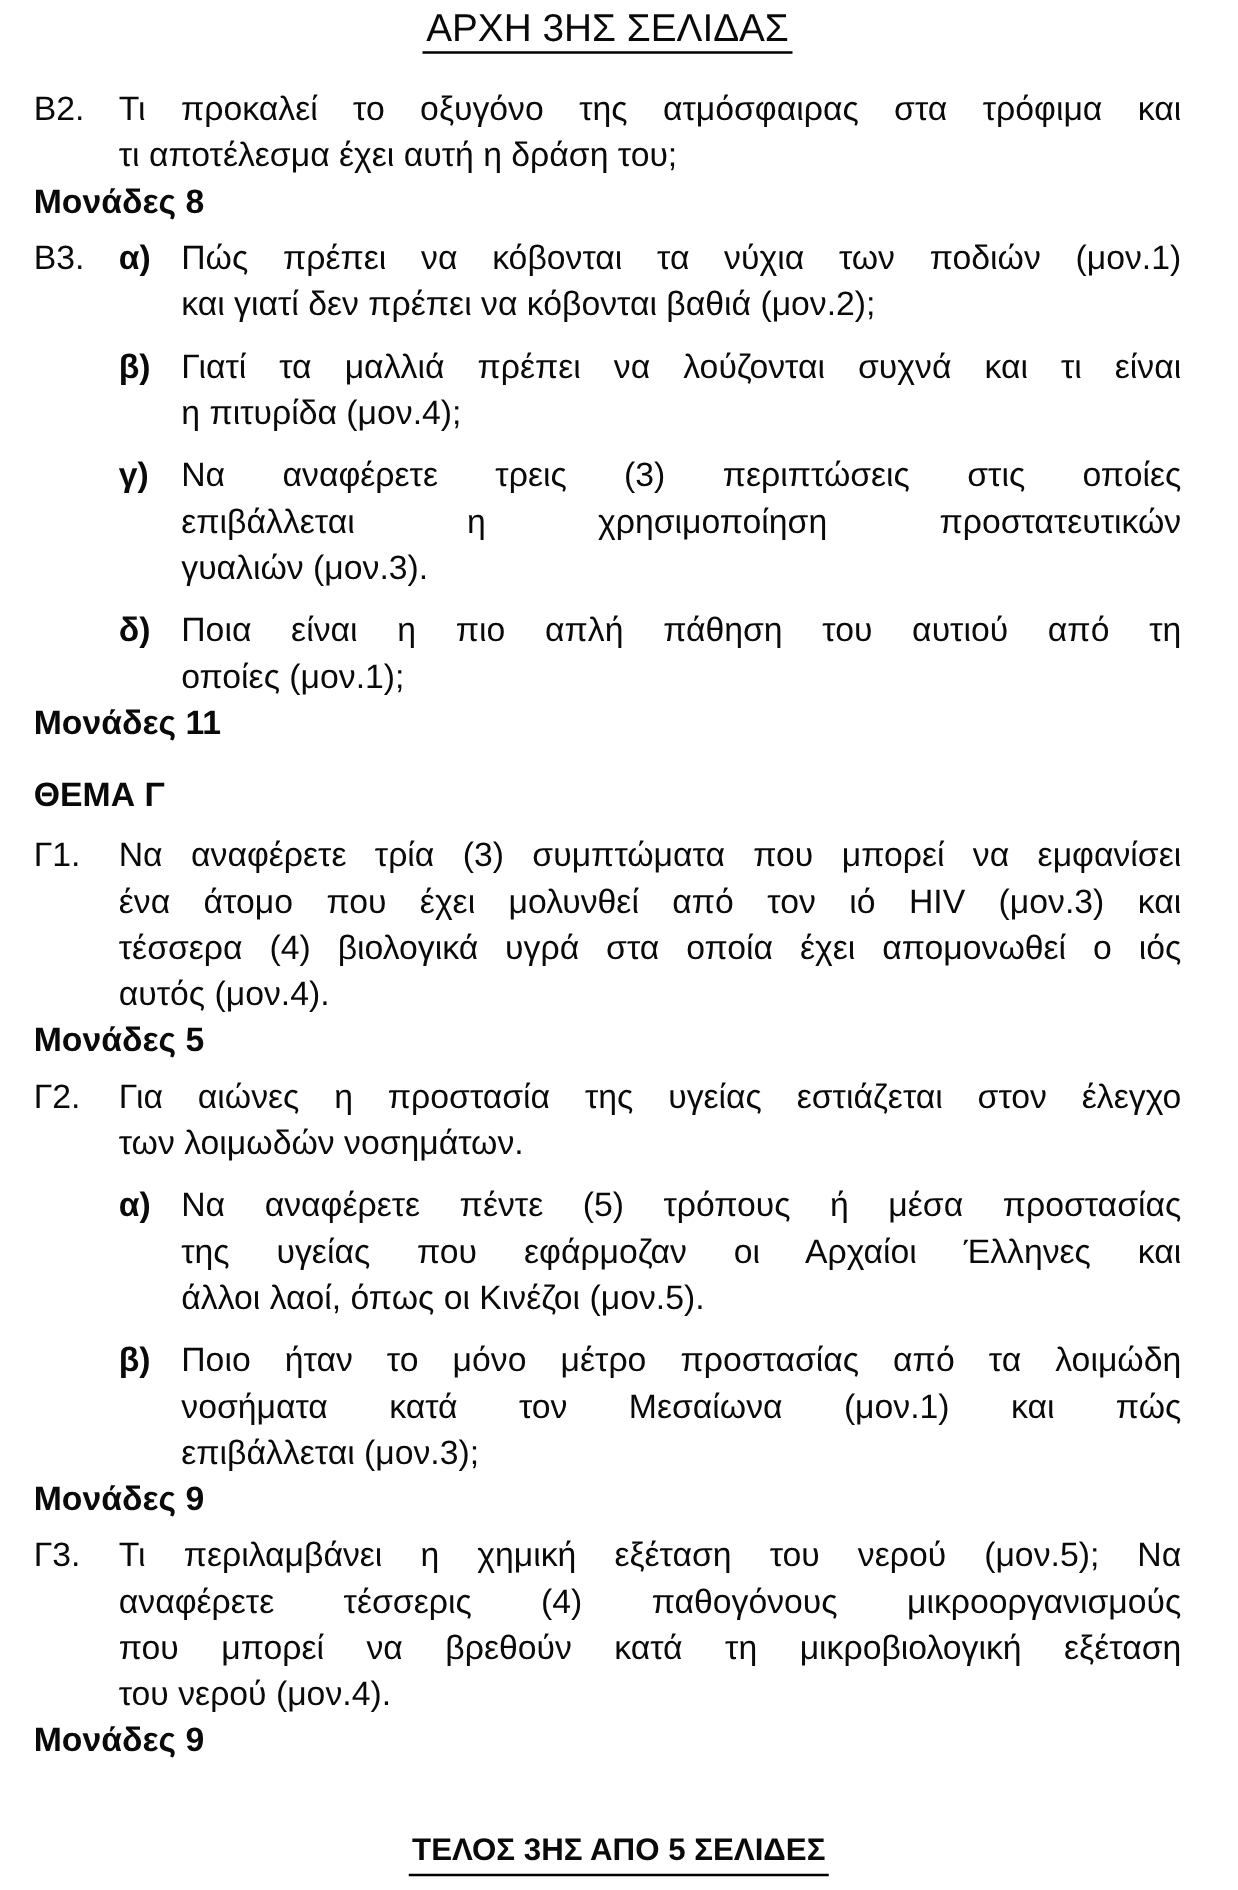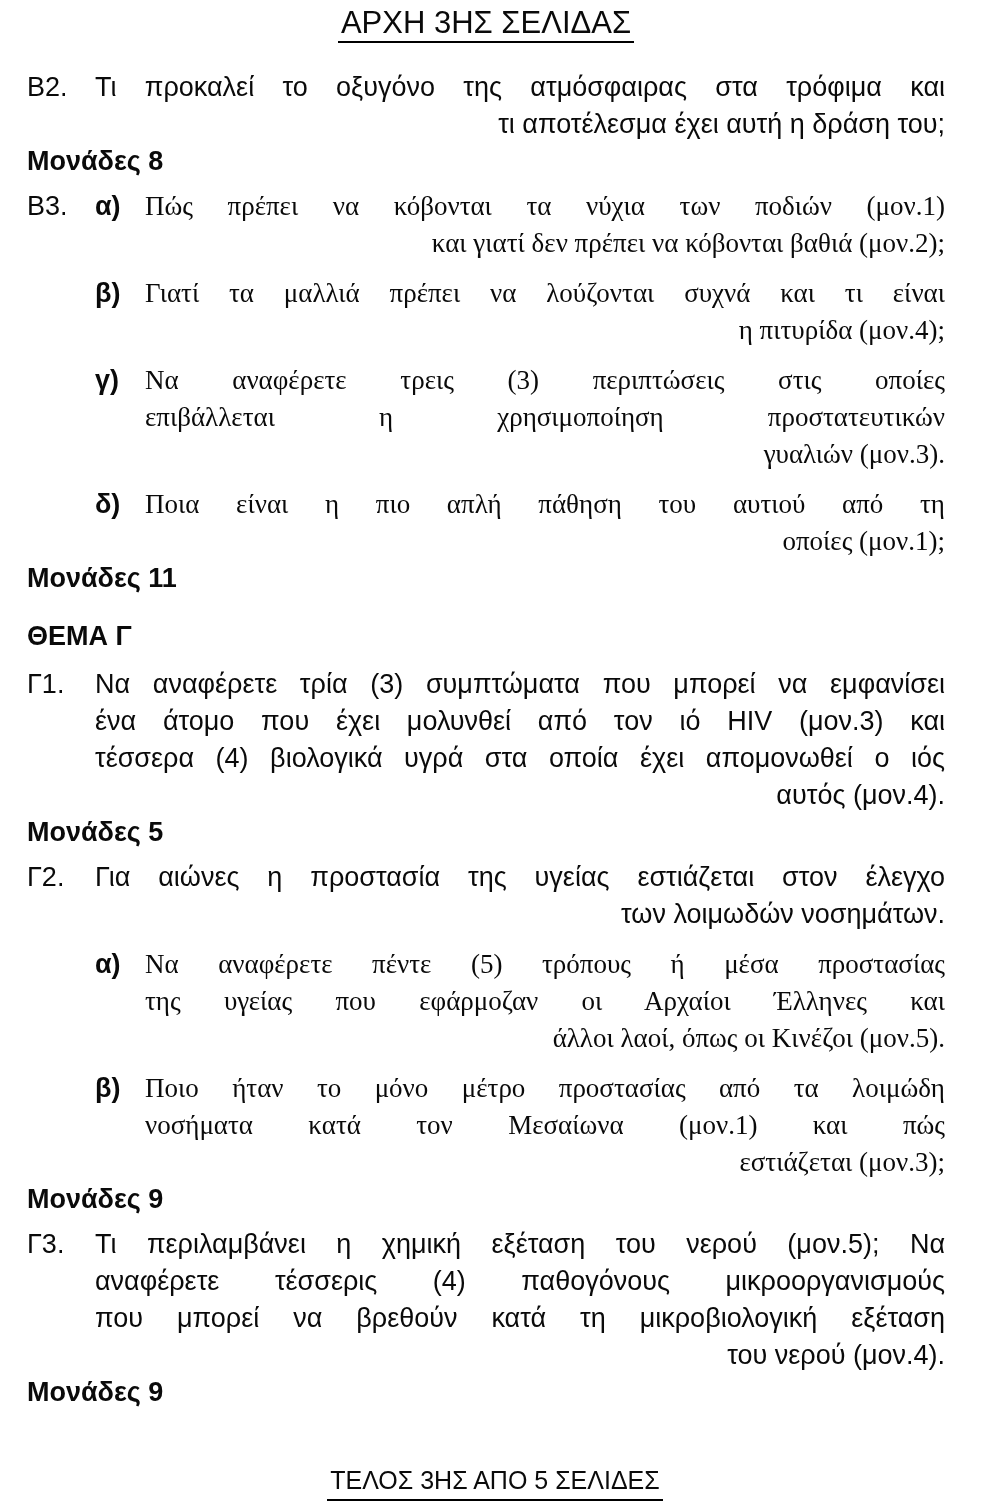--- a/index.html
+++ b/index.html
@@ -28,35 +28,36 @@
   .item { display: flex; margin-top: 8px; }
   .item.first { margin-top: 26px; }
   .item.after-heading { margin-top: 11px; }
 
   .qlabel { flex: 0 0 68px; font-weight: normal; }
   .qbody  { flex: 1; min-width: 0; }
 
   .sub { display: flex; margin-top: 13px; }
   .sub.sub-first { margin-top: 0; }
   .slabel { flex: 0 0 50px; font-weight: bold; }
-  .sbody  { flex: 1; min-width: 0; font-family: Liberation Serif, serif; }
+  .sbody  { flex: 1; min-width: 0; }
 
   .jline { text-align: justify; text-align-last: justify; }
-  .lline { text-align: right; }
+  .lline { text-align: left; }
 
   .marks { text-align: left; font-weight: bold; margin-top: 0; }
 
   .footer {
     position: absolute;
     left: 0;
     top: 1463px;
     width: 990px;
     text-align: center;
     font-size: 25px;
     line-height: 34px;
+    font-weight: bold;
   }
   .footer .hline {
     display: inline-block;
     border-bottom: 2px solid #000;
     padding: 0 3px 2px 3px;
   }
 </style>
 </head>
 <body>
 
@@ -131,21 +132,21 @@
               <div class="jline">Να αναφέρετε πέντε (5) τρόπους ή μέσα προστασίας</div>
               <div class="jline">της υγείας που εφάρμοζαν οι Αρχαίοι Έλληνες και</div>
               <div class="lline">άλλοι λαοί, όπως οι Κινέζοι (μον.5).</div>
             </div>
           </div>
           <div class="sub">
             <span class="slabel">β)</span>
             <div class="sbody">
               <div class="jline">Ποιο ήταν το μόνο μέτρο προστασίας από τα λοιμώδη</div>
               <div class="jline">νοσήματα κατά τον Μεσαίωνα (μον.1) και πώς</div>
-              <div class="lline">εστιάζεται (μον.3);</div>
+              <div class="lline">επιβάλλεται (μον.3);</div>
             </div>
           </div>
         </div>
       </div>
       <div class="marks">Μονάδες 9</div>
       <div class="item">
         <span class="qlabel">Γ3.</span>
         <div class="qbody">
           <div class="jline">Τι περιλαμβάνει η χημική εξέταση του νερού (μον.5); Να</div>
           <div class="jline">αναφέρετε τέσσερις (4) παθογόνους μικροοργανισμούς</div>

